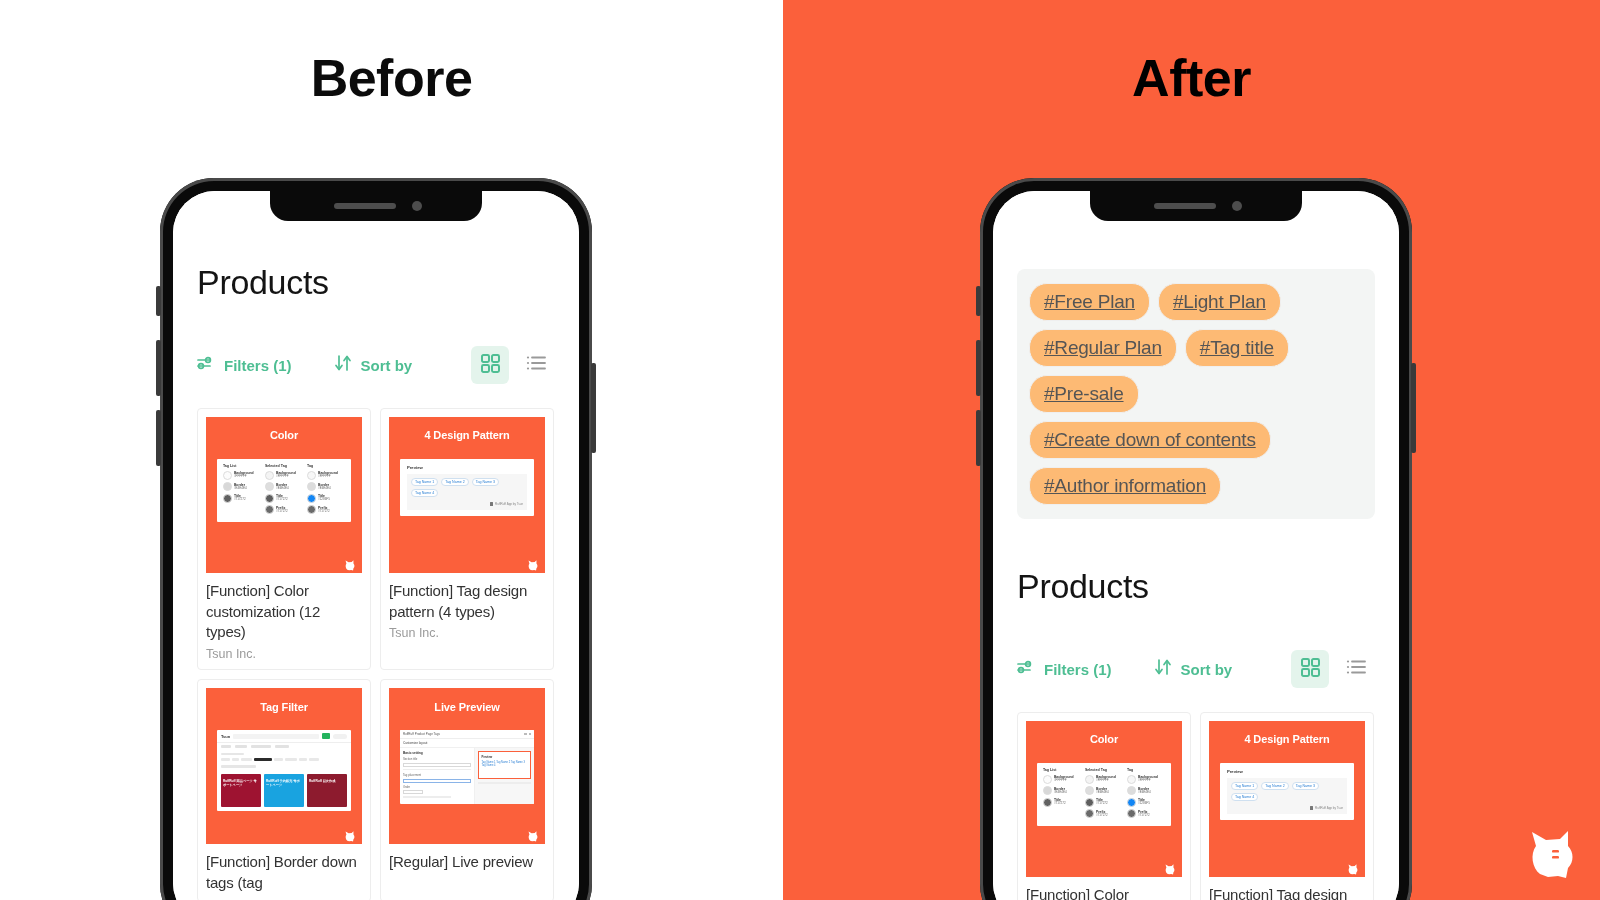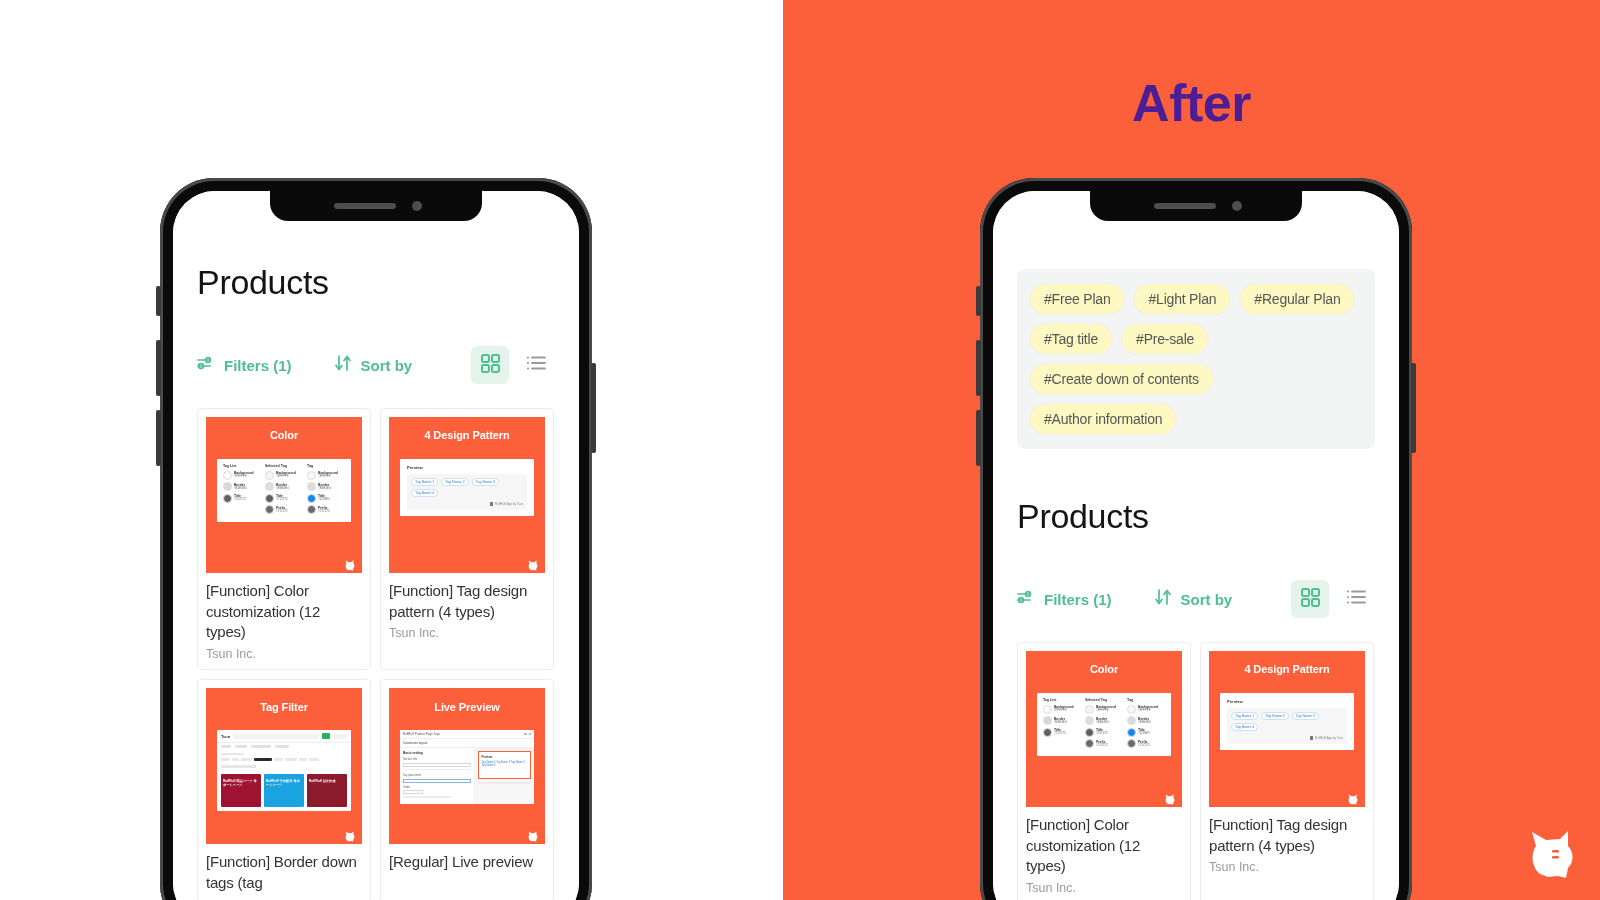--- a/index.html
+++ b/index.html
@@ -15,21 +15,21 @@
   .panel { position: absolute; top: 0; height: 900px; overflow: hidden; }
   #panel-before { left: 0; width: 783px; background: #ffffff; }
   #panel-after  { left: 783px; width: 817px; background: #FB603B; }
 
   .panel-heading {
     position: absolute; top: 48px; width: 100%;
     text-align: center;
     font-size: 52px; font-weight: 700; letter-spacing: -0.5px;
   }
   #heading-before { color: #0b0b0b; }
-  #heading-after  { color: #4c1d95; margin-top: 25px; }
+  #heading-after  { color: #000000; }
 
   
   .phone { position: absolute; }
   #phone-before { left: 160px; top: 178px; width: 432px; height: 760px; }
   #phone-after  { left: 980px; top: 178px; width: 432px; height: 760px; }
 
   .phone-body {
     position: absolute; inset: 0;
     background: #0a0a0a;
     border-radius: 54px;
@@ -183,39 +183,41 @@
   .lp-prevtag { font-size:2.6px; color:#2a7fd4; }
 
   
   .tagcard {
     background: #F3F5F4;
     border-radius: 8px;
     padding: 14px 12px;
     display: flex; flex-wrap: wrap; gap: 8px;
   }
   .tagchip {
-    background: #fef9c3;
+    background: #fdba74;
     border: 1px solid #EFEFEF;
     border-radius: 18px;
     padding: 7px 14px;
-    font-size: 14px;
+    font-size: 19px;
     color: #555;
     white-space: nowrap;
     letter-spacing: -0.2px;
+    text-decoration: underline;
   }
 
   
   #corner-logo { position: absolute; right: 22px; bottom: 20px; width: 56px; height: 50px; }
 </style>
 </head>
 <body>
 
 <div id="stage">
 
   <div class="panel" id="panel-before">
+    <div class="panel-heading" id="heading-before">Before</div>
 
     <div class="phone" id="phone-before">
       <div class="phone-body"></div>
       <div class="side-btn btn-mute"></div>
       <div class="side-btn btn-volup"></div>
       <div class="side-btn btn-voldn"></div>
       <div class="side-btn btn-power"></div>
 
       <div class="phone-screen">
         <div class="notch">

